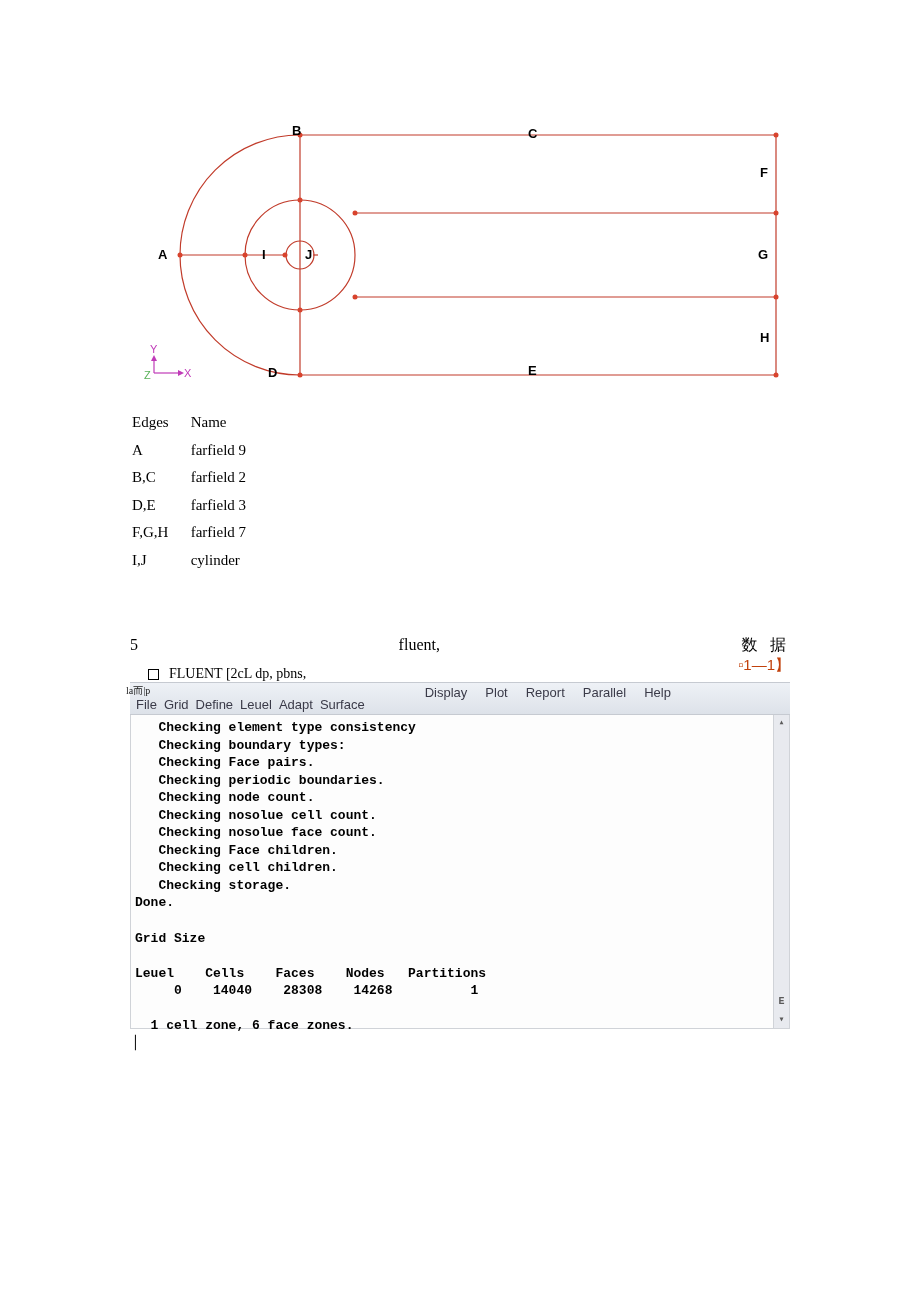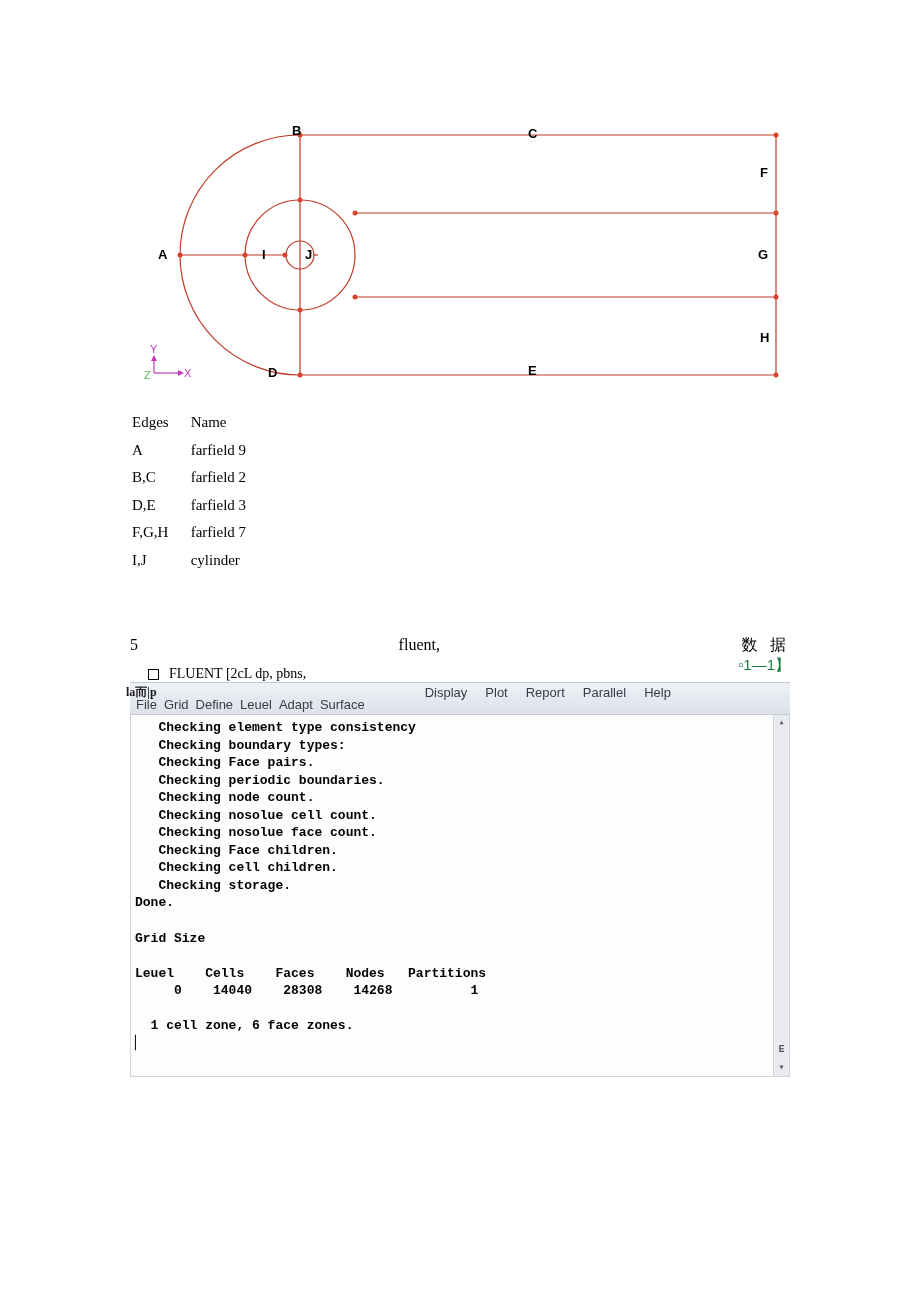--- a/index.html
+++ b/index.html
@@ -63,57 +63,56 @@
       width: 11px;
       height: 11px;
       border: 1.5px solid #000;
       display: inline-block;
     }
     .window-ctrl {
       position: absolute;
       right: 0;
       top: -10px;
       font-size: 15px;
-      color: #15803d;
+      color: #c2410c;
       font-family: Arial, sans-serif;
     }
     .fluent-menubar {
       display: flex;
       font-size: 13px;
       font-family: Arial, sans-serif;
       background: linear-gradient(#eef1f6, #dde2e9);
       border-top: 1px solid #c6cad1;
       border-bottom: 1px solid #c6cad1;
       padding: 2px 6px;
       color: #3a3a48;
       position: relative;
     }
     .fluent-menubar .menugroup-left { display: flex; gap: 7px; margin-top: 12px; }
     .fluent-menubar .menugroup-right { display: flex; gap: 18px; margin-left: 60px; }
     .fluent-overlay-label {
       position: absolute;
       left: -4px;
       top: 1px;
-      font-size: 12px;
+      font-size: 10px;
       color: #1a1a1a;
       font-family: "Times New Roman", serif;
-      font-weight: bold;
     }
     .fluent-console {
       background: #fdfdfd;
       border: 1px solid #d0d3d8;
       border-top: none;
       font-family: "Courier New", monospace;
       font-size: 13px;
       font-weight: bold;
       line-height: 1.35;
       color: #000;
       white-space: pre;
       padding: 4px 8px 4px 4px;
-      height: 362px;
+      height: 314px;
       position: relative;
     }
     .fluent-scrollbar {
       position: absolute;
       right: 0;
       top: 0;
       bottom: 0;
       width: 16px;
       background: #e8eaef;
       border-left: 1px solid #d0d3d8;

